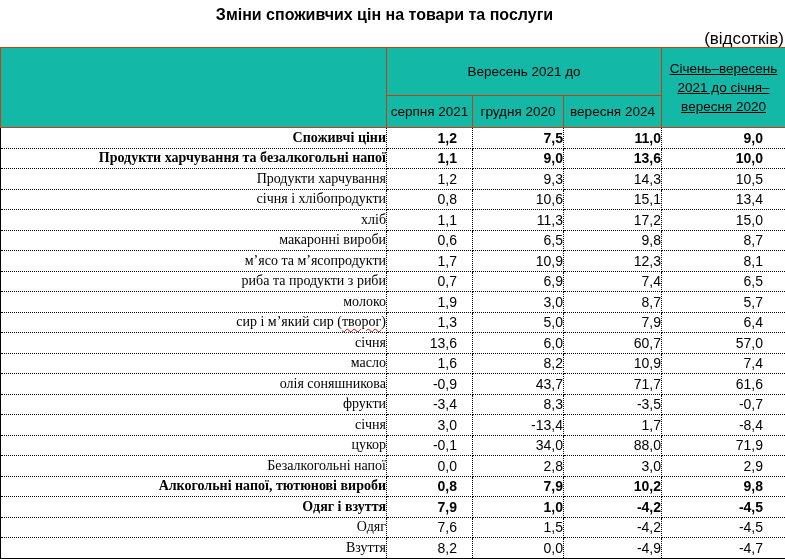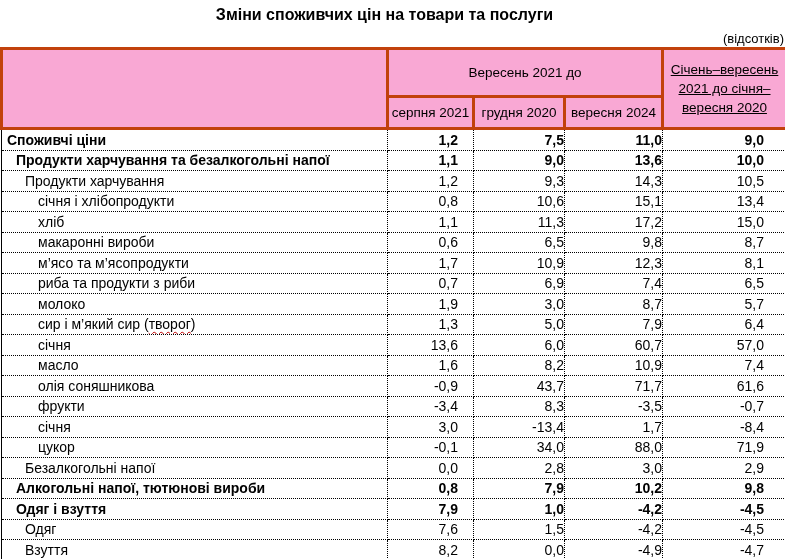--- a/index.html
+++ b/index.html
@@ -19,52 +19,52 @@
   }
   .page-title {
     margin: 5px 16px 0 0;
     text-align: center;
     font-size: 16px;
     font-weight: bold;
     line-height: 20px;
   }
   .units-note {
     text-align: right;
-    font-size: 13px;
+    font-size: 17px;
     line-height: 15px;
     margin: 6px 1px 1px 16px;
   }
   table.price-table {
     width: 785px;
     border-collapse: collapse;
     table-layout: fixed;
     border: 1px solid #000;
   }
   table.price-table th {
-    border: 3px solid #c2410c;
+    border: 1px solid #c2410c;
     font-weight: normal;
     font-size: 13.5px;
     text-align: center;
     vertical-align: middle;
     padding: 0 2px;
-    background: #f9a8d4;
+    background: #14b8a6;
   }
   thead tr.group-row { height: 48px; }
   thead tr.sub-row   { height: 32px; }
   th.period-header   { line-height: 19px; text-decoration: underline; }
   table.price-table td {
     border: 1px dotted #000;
     font-size: 14px;
     height: 19.5px;
     padding: 0;
     vertical-align: middle;
     white-space: nowrap;
     overflow: hidden;
   }
-  td.label-cell { text-align: left; }
+  td.label-cell { text-align: right; font-family: Liberation Serif, serif; }
   tr.indent-0 td.label-cell { padding-left: 5px;  }
   tr.indent-1 td.label-cell { padding-left: 14px; }
   tr.indent-2 td.label-cell { padding-left: 23px; }
   tr.indent-3 td.label-cell { padding-left: 36px; }
   td.num { text-align: right; padding-right: 20px; }
   td.num.c1 { padding-right: 15px; }
   td.num.c4 { padding-right: 22px; }
   tr.bold td { font-weight: bold; }
   .spellcheck {
     text-decoration: underline;

